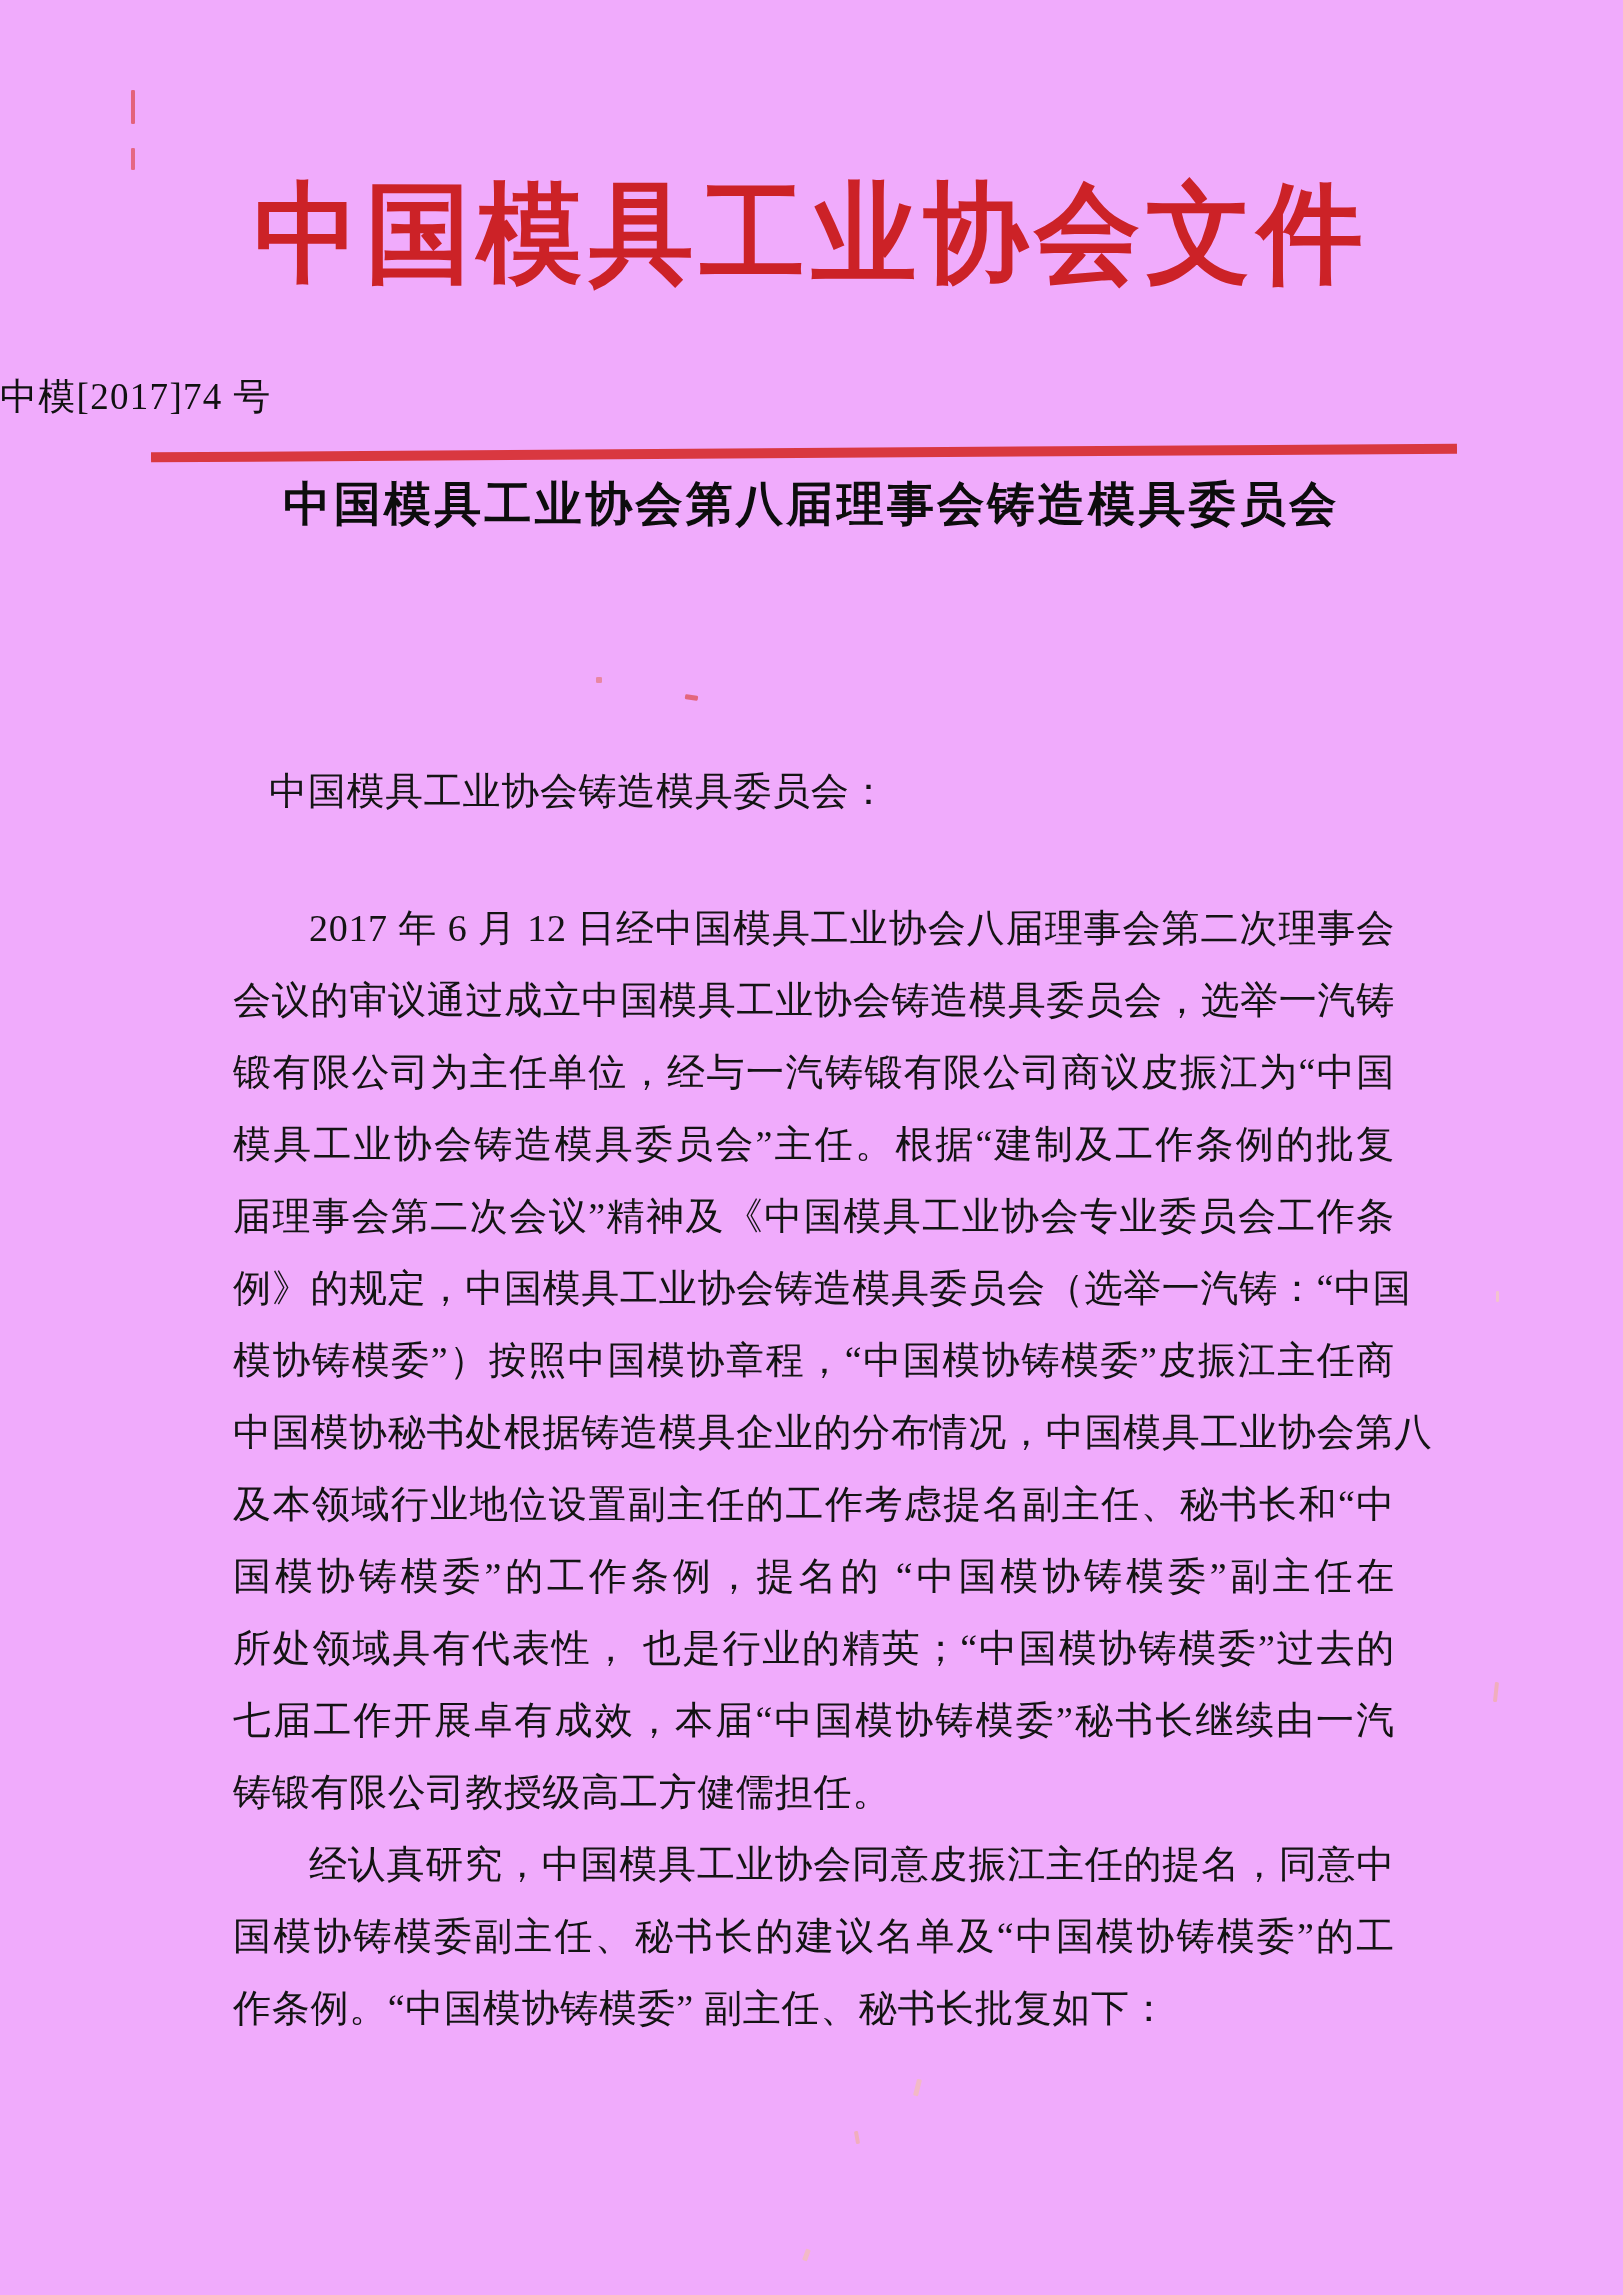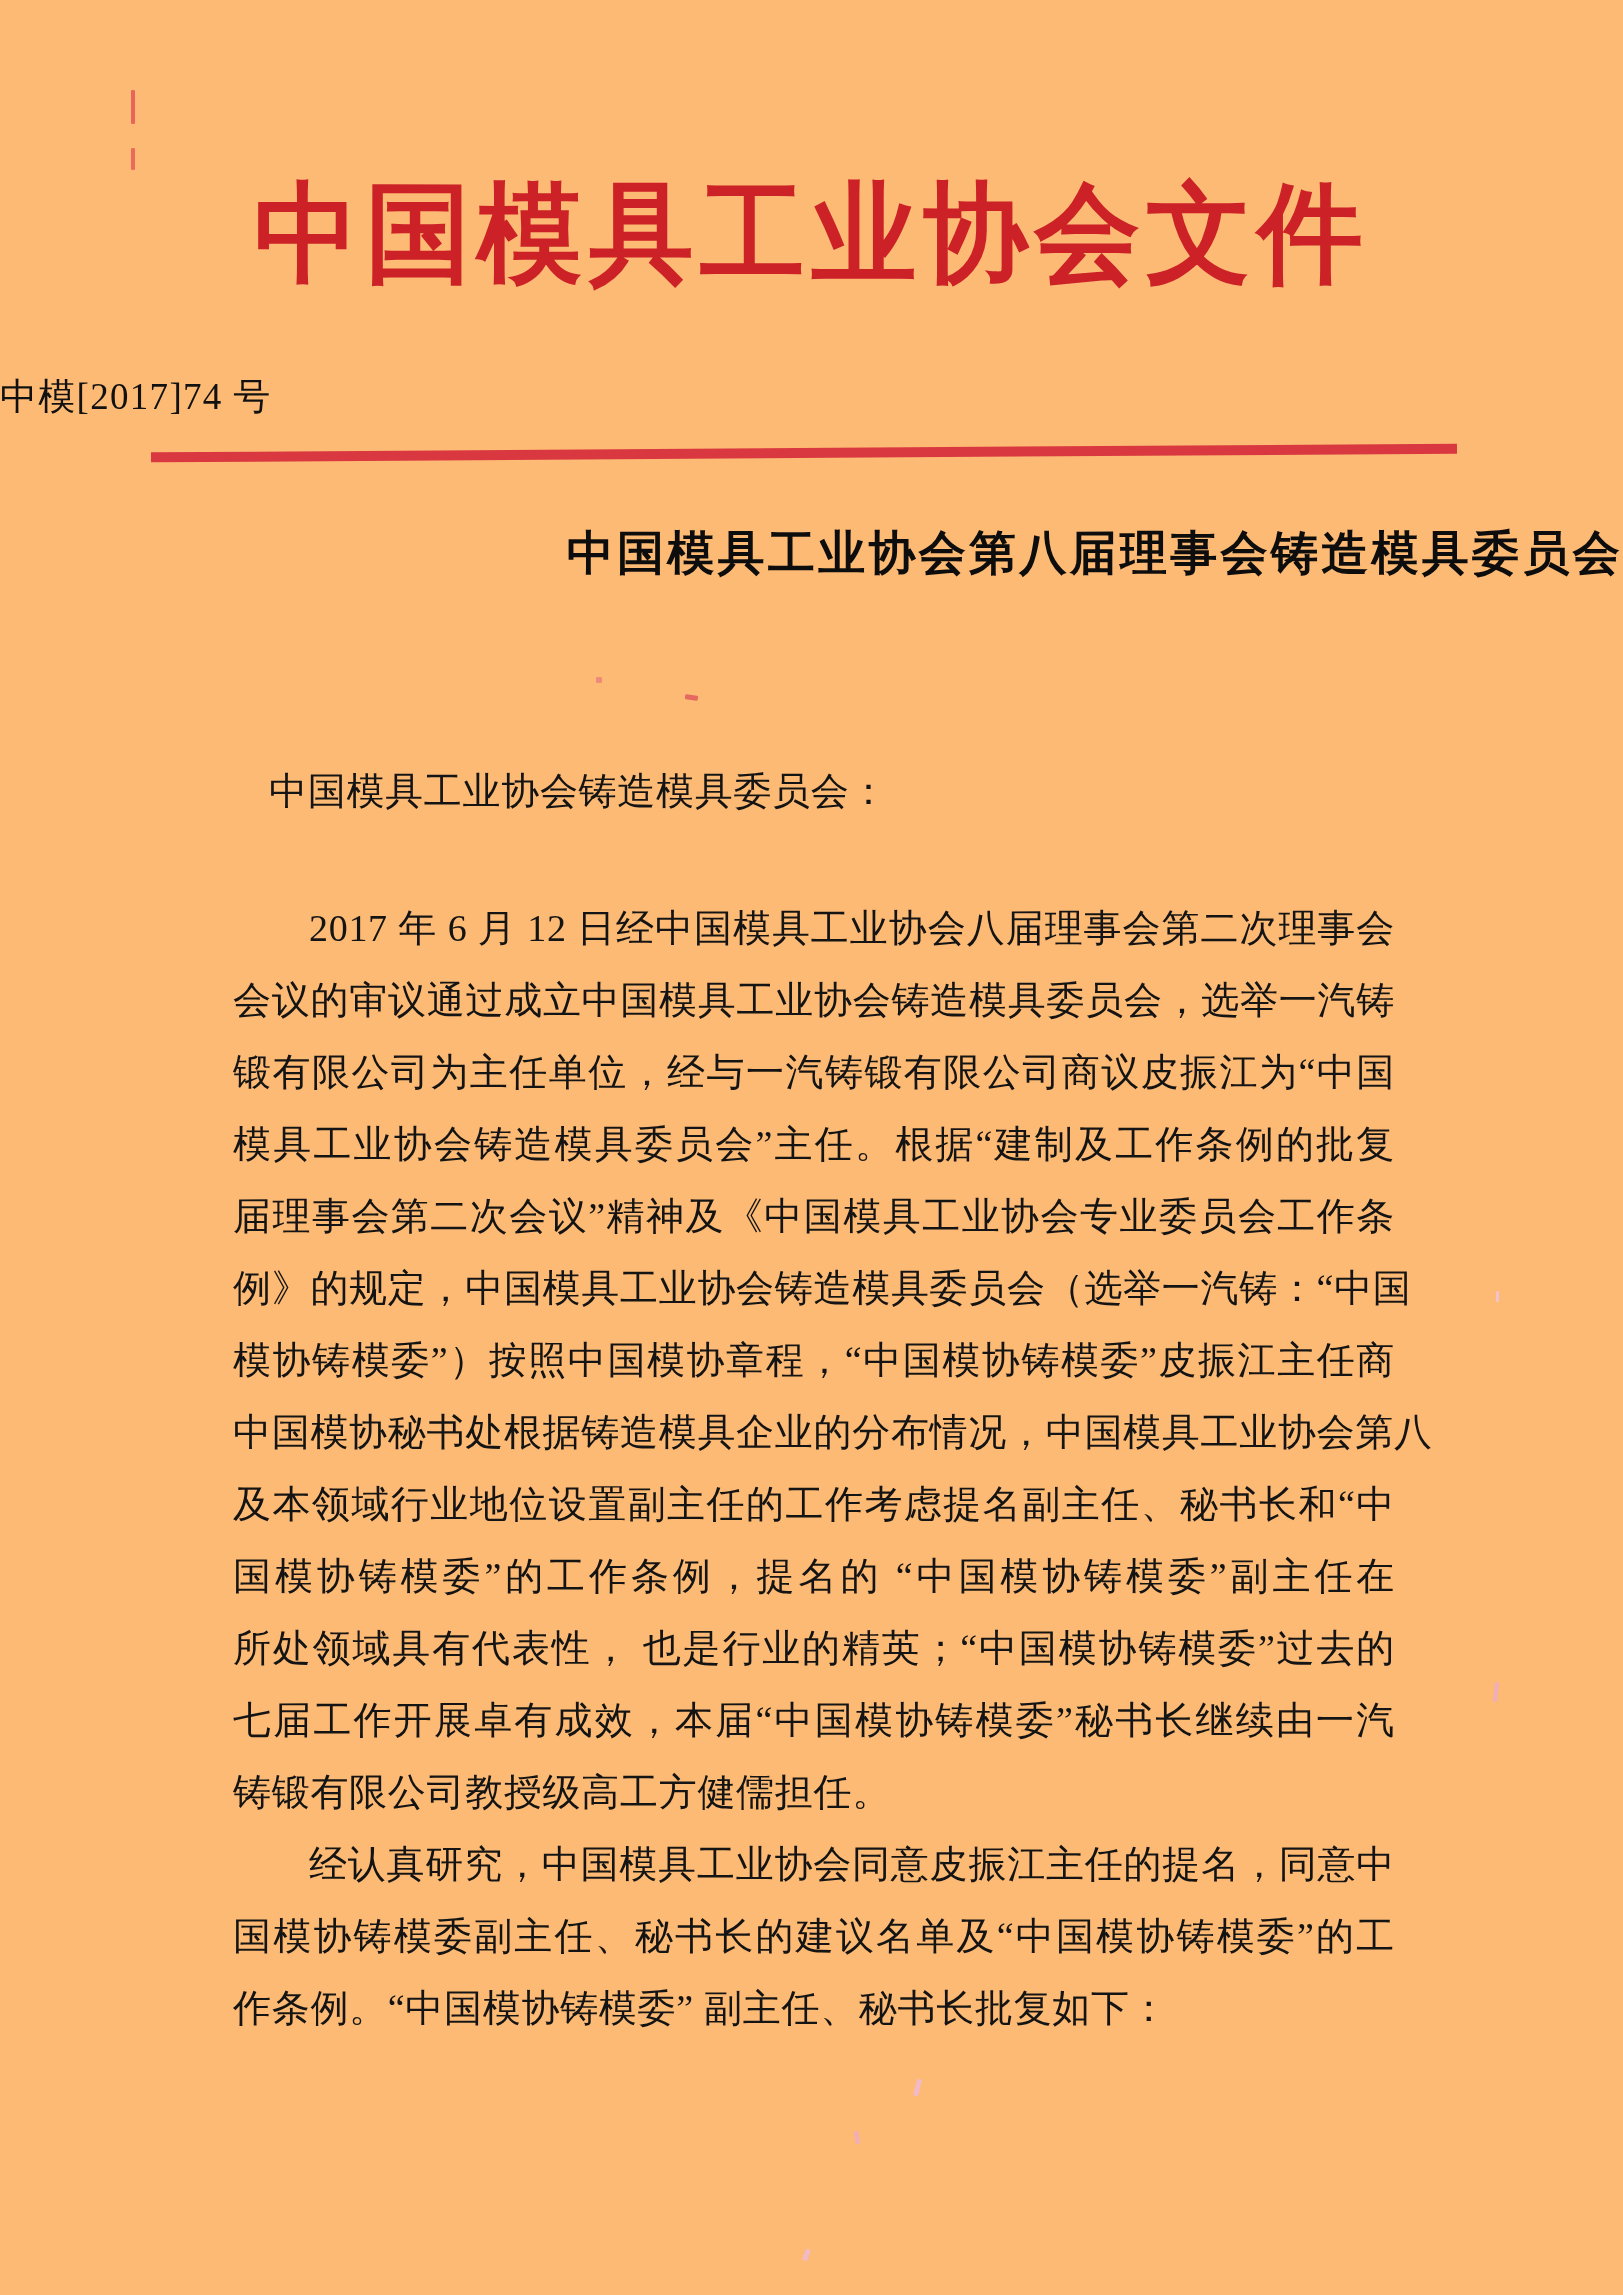--- a/index.html
+++ b/index.html
@@ -4,21 +4,21 @@
 <style>
   html, body {
     margin: 0;
     padding: 0;
     background: #ffffff;
   }
   .page {
     position: relative;
     width: 1623px;
     height: 2295px;
-    background: #fdba74;
+    background: #f0abfc;
     overflow: hidden;
     font-family: "Liberation Serif", serif;
     color: #1f1f1f;
   }
   .org-title {
     position: absolute;
     top: 165px;
     left: 0;
     width: 1623px;
     text-align: center;
@@ -42,24 +42,24 @@
     position: absolute;
     top: 448px;
     left: 151px;
     width: 1306px;
     height: 9.8px;
     background: #d93840;
     transform: rotate(-0.38deg);
   }
   .doc-title {
     position: absolute;
-    top: 512px;
+    top: 463px;
     left: 0;
     width: 1623px;
-    text-align: right;
+    text-align: center;
     font-weight: bold;
     font-size: 47px;
     letter-spacing: 3.3px;
     line-height: 82px;
     color: #0d0d0d;
   }
   .addressee {
     position: absolute;
     top: 766px;
     left: 233px;

